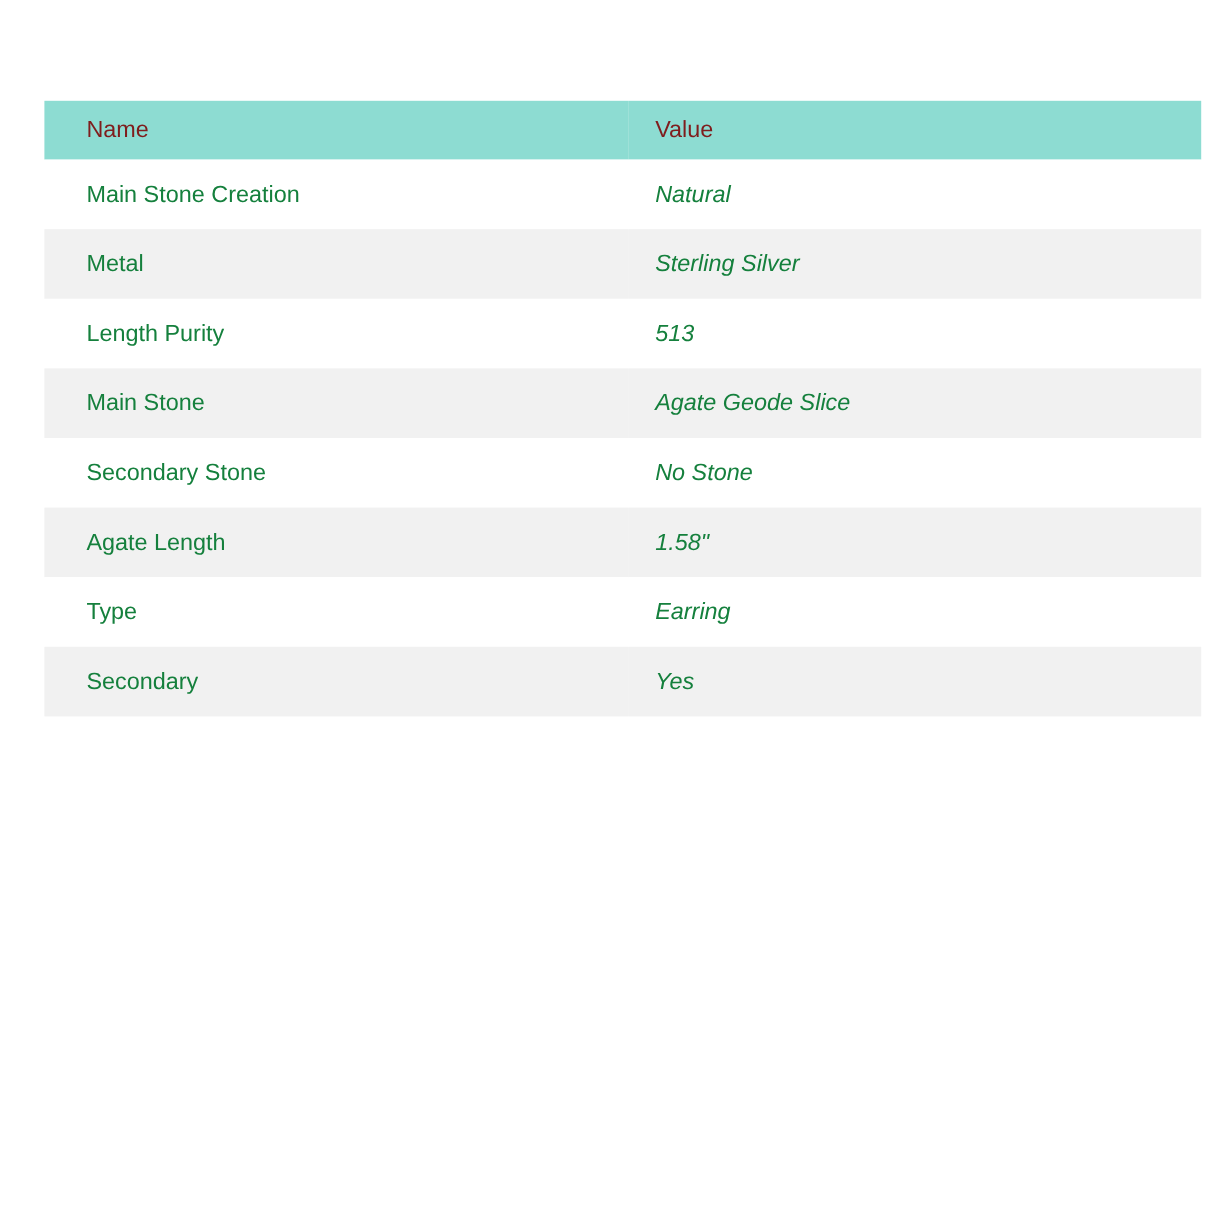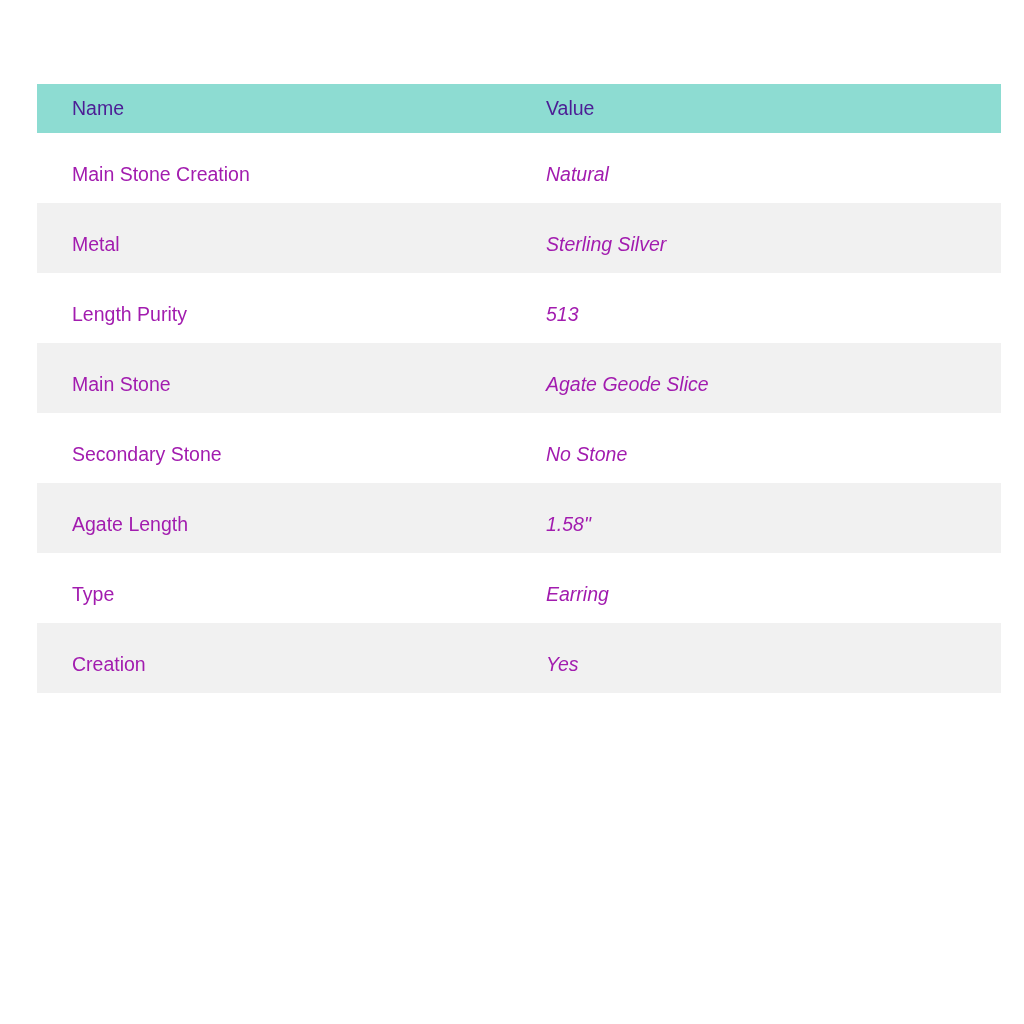--- a/index.html
+++ b/index.html
@@ -32,37 +32,37 @@
   }
 
   .spec-table col.col-name { width: 487px; }
   .spec-table col.col-value { width: 477px; }
 
   .spec-table th {
     background: #8ddcd2;
     text-align: left;
     font-weight: normal;
     font-size: 19.5px;
-    color: #4c1d95;
+    color: #7f1d1d;
     height: 49px;
     padding: 0 0 0 35px;
     vertical-align: middle;
   }
 
   .spec-table th.value-head {
     padding-left: 22px;
     margin-top: 24px;
   }
 
   .spec-table td {
     height: 58px;
     font-size: 19.5px;
-    color: #a21caf;
+    color: #15803d;
     vertical-align: middle;
-    padding: 12px 0 0 35px;
+    padding: 0 0 0 35px;
     border: none;
   }
 
   .spec-table td.value-cell {
     padding-left: 22px;
     font-style: italic;
   }
 
   .spec-table tbody tr.odd-row td {
     background: #ffffff;
@@ -111,18 +111,18 @@
       </tr>
       <tr class="even-row">
         <td class="name-cell">Agate Length</td>
         <td class="value-cell">1.58"</td>
       </tr>
       <tr class="odd-row">
         <td class="name-cell">Type</td>
         <td class="value-cell">Earring</td>
       </tr>
       <tr class="even-row">
-        <td class="name-cell">Creation</td>
+        <td class="name-cell">Secondary</td>
         <td class="value-cell">Yes</td>
       </tr>
     </tbody>
   </table>
 </div>
 
 </body></html>

